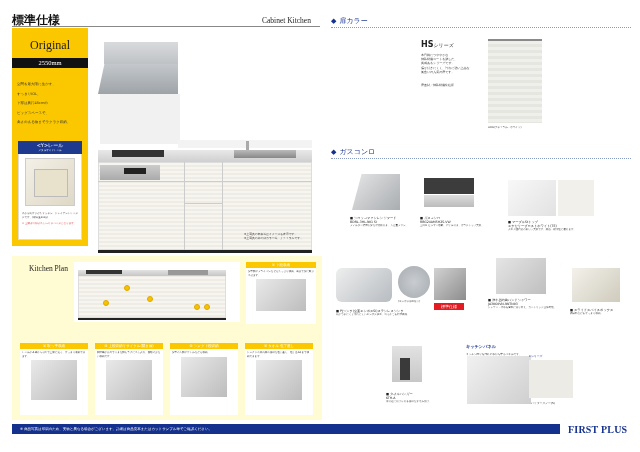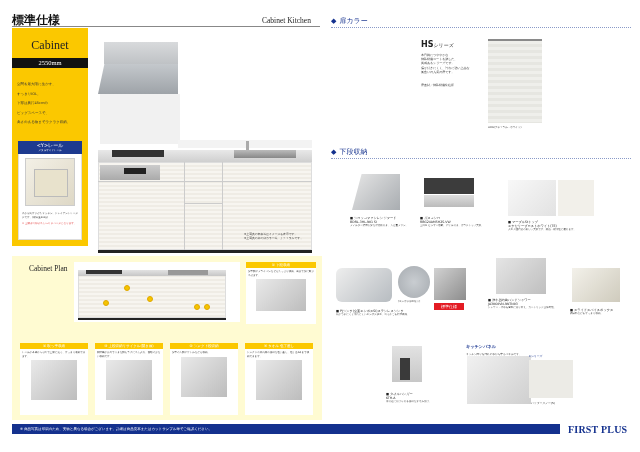--- a/index.html
+++ b/index.html
@@ -84,21 +84,21 @@
   .kp-swatch-cap { left: 531px; top: 401px; font-size: 2.8px; color: #333; }
 </style>
 </head>
 <body>
 
 <div class="abs title">標準仕様</div>
 <div class="abs sys">Cabinet Kitchen</div>
 <div class="abs hrule"></div>
 
 <div class="abs orig-panel"></div>
-<div class="abs orig-title">Cabinet</div>
+<div class="abs orig-title">Original</div>
 <div class="abs mm-bar">2550mm</div>
 <div class="abs orig-desc">
   <div>空間を最大限に生かす、</div>
   <div>すっきりIOL。</div>
   <div>下部は奥行45cmの</div>
   <div>ビッグスペースで、</div>
   <div>高さのある物までラクラク収納。</div>
 </div>
 <div class="abs yrail-box"></div>
 <div class="abs yrail-head">
@@ -128,21 +128,21 @@
   <div class="abs cab-h1"></div>
   <div class="abs cab-h2"></div>
   <div class="abs plinth"></div>
 </div>
 <div class="abs kit-note">
   <div>※上写真の色柄等はイメージを表示です。</div>
   <div>※上写真の扉の扉カラー等、ナチュラルです。</div>
 </div>
 
 <div class="abs plan-bg"></div>
-<div class="abs plan-title">Cabinet Plan</div>
+<div class="abs plan-title">Kitchen Plan</div>
 <div class="abs plan-img"></div>
 <div class="abs plan-kit"></div>
 <div class="abs plan-counter"></div>
 <div class="abs plan-stove"></div>
 <div class="abs plan-sink"></div>
 <div class="abs plan-plinth"></div>
 <div class="abs dot" style="left:124px;top:285px;"></div>
 <div class="abs dot" style="left:103px;top:300px;"></div>
 <div class="abs dot" style="left:147px;top:296px;"></div>
 <div class="abs dot" style="left:194px;top:304px;"></div>
@@ -184,21 +184,21 @@
   <div>特殊樹脂コートを施した、</div>
   <div>質感あるシリーズです。</div>
   <div>傷が付きにくく、汚れに強い上品な</div>
   <div>風合いの人気の扉です。</div>
 </div>
 <div class="abs hs-mat">扉面材／特殊樹脂化粧板</div>
 <div class="abs hs-swatch"></div>
 <div class="abs hs-cap">HSW(ナチュラル・ホワイト)</div>
 
 <div class="abs sec-head" style="left:331px;top:147px;">
-  <span class="diamond">◆</span><span>下段収納</span>
+  <span class="diamond">◆</span><span>ガスコンロ</span>
 </div>
 <div class="abs dotrule" style="left:331px;top:158px;"></div>
 
 <div class="abs eq-img" style="left:352px;top:174px;width:48px;height:36px;clip-path:polygon(20% 0,100% 0,100% 100%,0 100%);"></div>
 <div class="abs" style="left:350px;top:216px;width:66px;">
   <div class="eq-label">■ シロッコファンレンジフード</div>
   <div class="eq-label">BDRL-3HL-901 SI</div>
   <div class="eq-desc">フィルター清掃が楽な整流板付き。大容量ファン。</div>
 </div>
 

